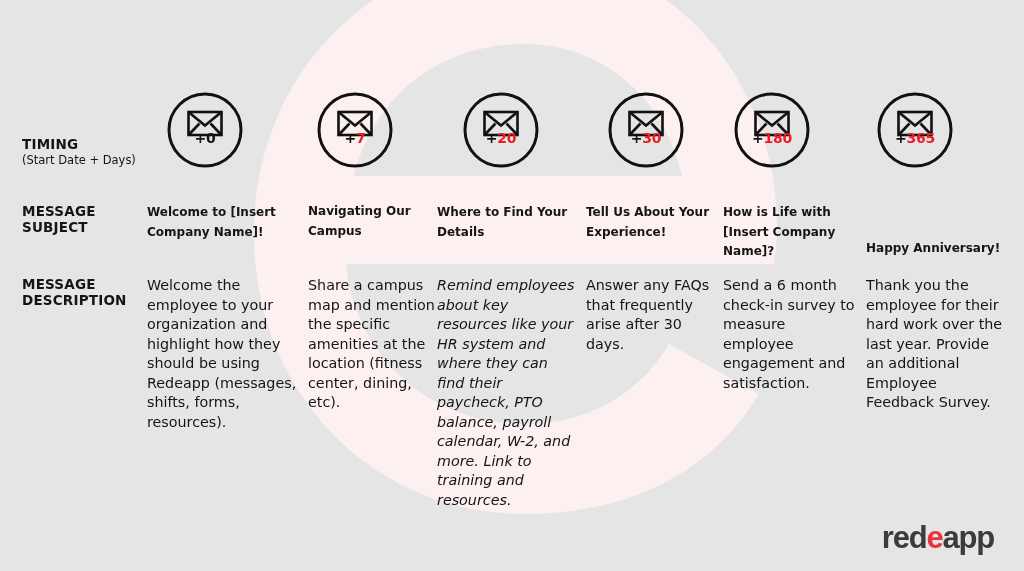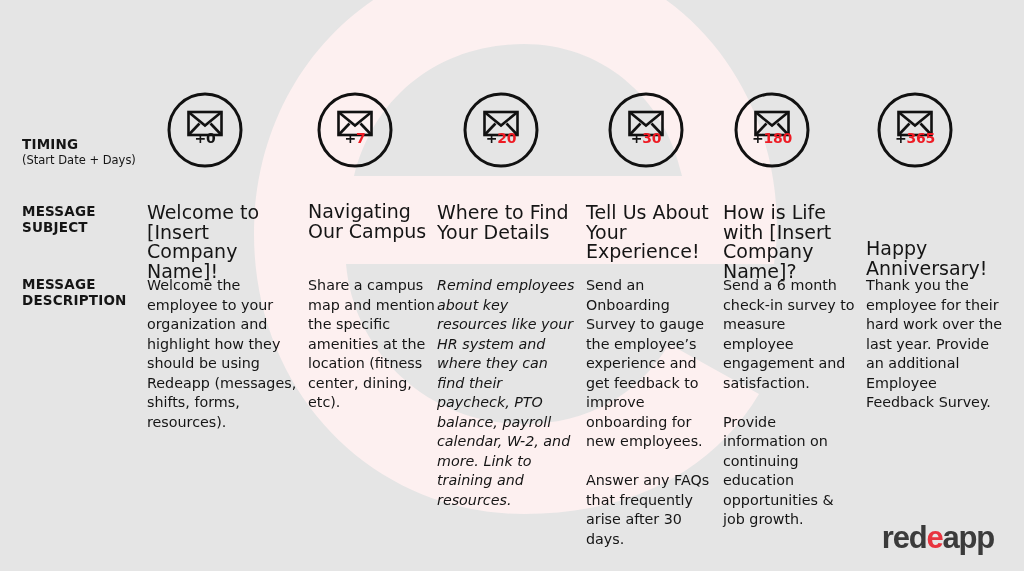--- a/index.html
+++ b/index.html
@@ -76,24 +76,24 @@
     font-weight: bold;
     line-height: 16px;
     color: #141414;
     letter-spacing: -0.2px;
   }
   .day-text .num { color: #ee1b24; }
   .day-text .num.plain { color: #141414; }
 
   .subject {
     position: absolute;
-    font-size: 19px;
+    font-size: 12px;
     line-height: 19.5px;
     color: #151515;
-    font-weight: normal;
+    font-weight: bold;
   }
   .description {
     position: absolute;
     font-size: 14.3px;
     line-height: 19.5px;
     color: #151515;
     font-weight: normal;
   }
   .description p { margin: 0; }
   .description p + p { margin-top: 19.5px; }
@@ -232,26 +232,24 @@
       <div class="description" style="left: 147px; top: 276px; width: 150px;">
         <p>Welcome the employee to your organization and highlight how they should be using Redeapp (messages, shifts, forms, resources).</p>
       </div>
       <div class="description" style="left: 308px; top: 276px; width: 128px;">
         <p>Share a campus map and mention the specific amenities at the location (fitness center, dining, etc).</p>
       </div>
       <div class="description" style="left: 437px; top: 276px; width: 142px; font-style: italic;">
         <p>Remind employees about key resources like your HR system and where they can find their paycheck, PTO balance, payroll calendar, W-2, and more. Link to training and resources.</p>
       </div>
       <div class="description" style="left: 586px; top: 276px; width: 128px;">
-        <p>Send an Onboarding Survey to gauge the employee’s experience and get feedback to improve onboarding for new employees.</p>
         <p>Answer any FAQs that frequently arise after 30 days.</p>
       </div>
       <div class="description" style="left: 723px; top: 276px; width: 135px;">
         <p>Send a 6 month check-in survey to measure employee engagement and satisfaction.</p>
-        <p>Provide information on continuing education opportunities &amp; job growth.</p>
       </div>
       <div class="description" style="left: 866px; top: 276px; width: 140px;">
         <p>Thank you the employee for their hard work over the last year. Provide an additional Employee Feedback Survey.</p>
       </div>
     </div>
 
   <div id="logo"><span>red</span><span class="accent">e</span><span>app</span></div>
 
 </div>
 

